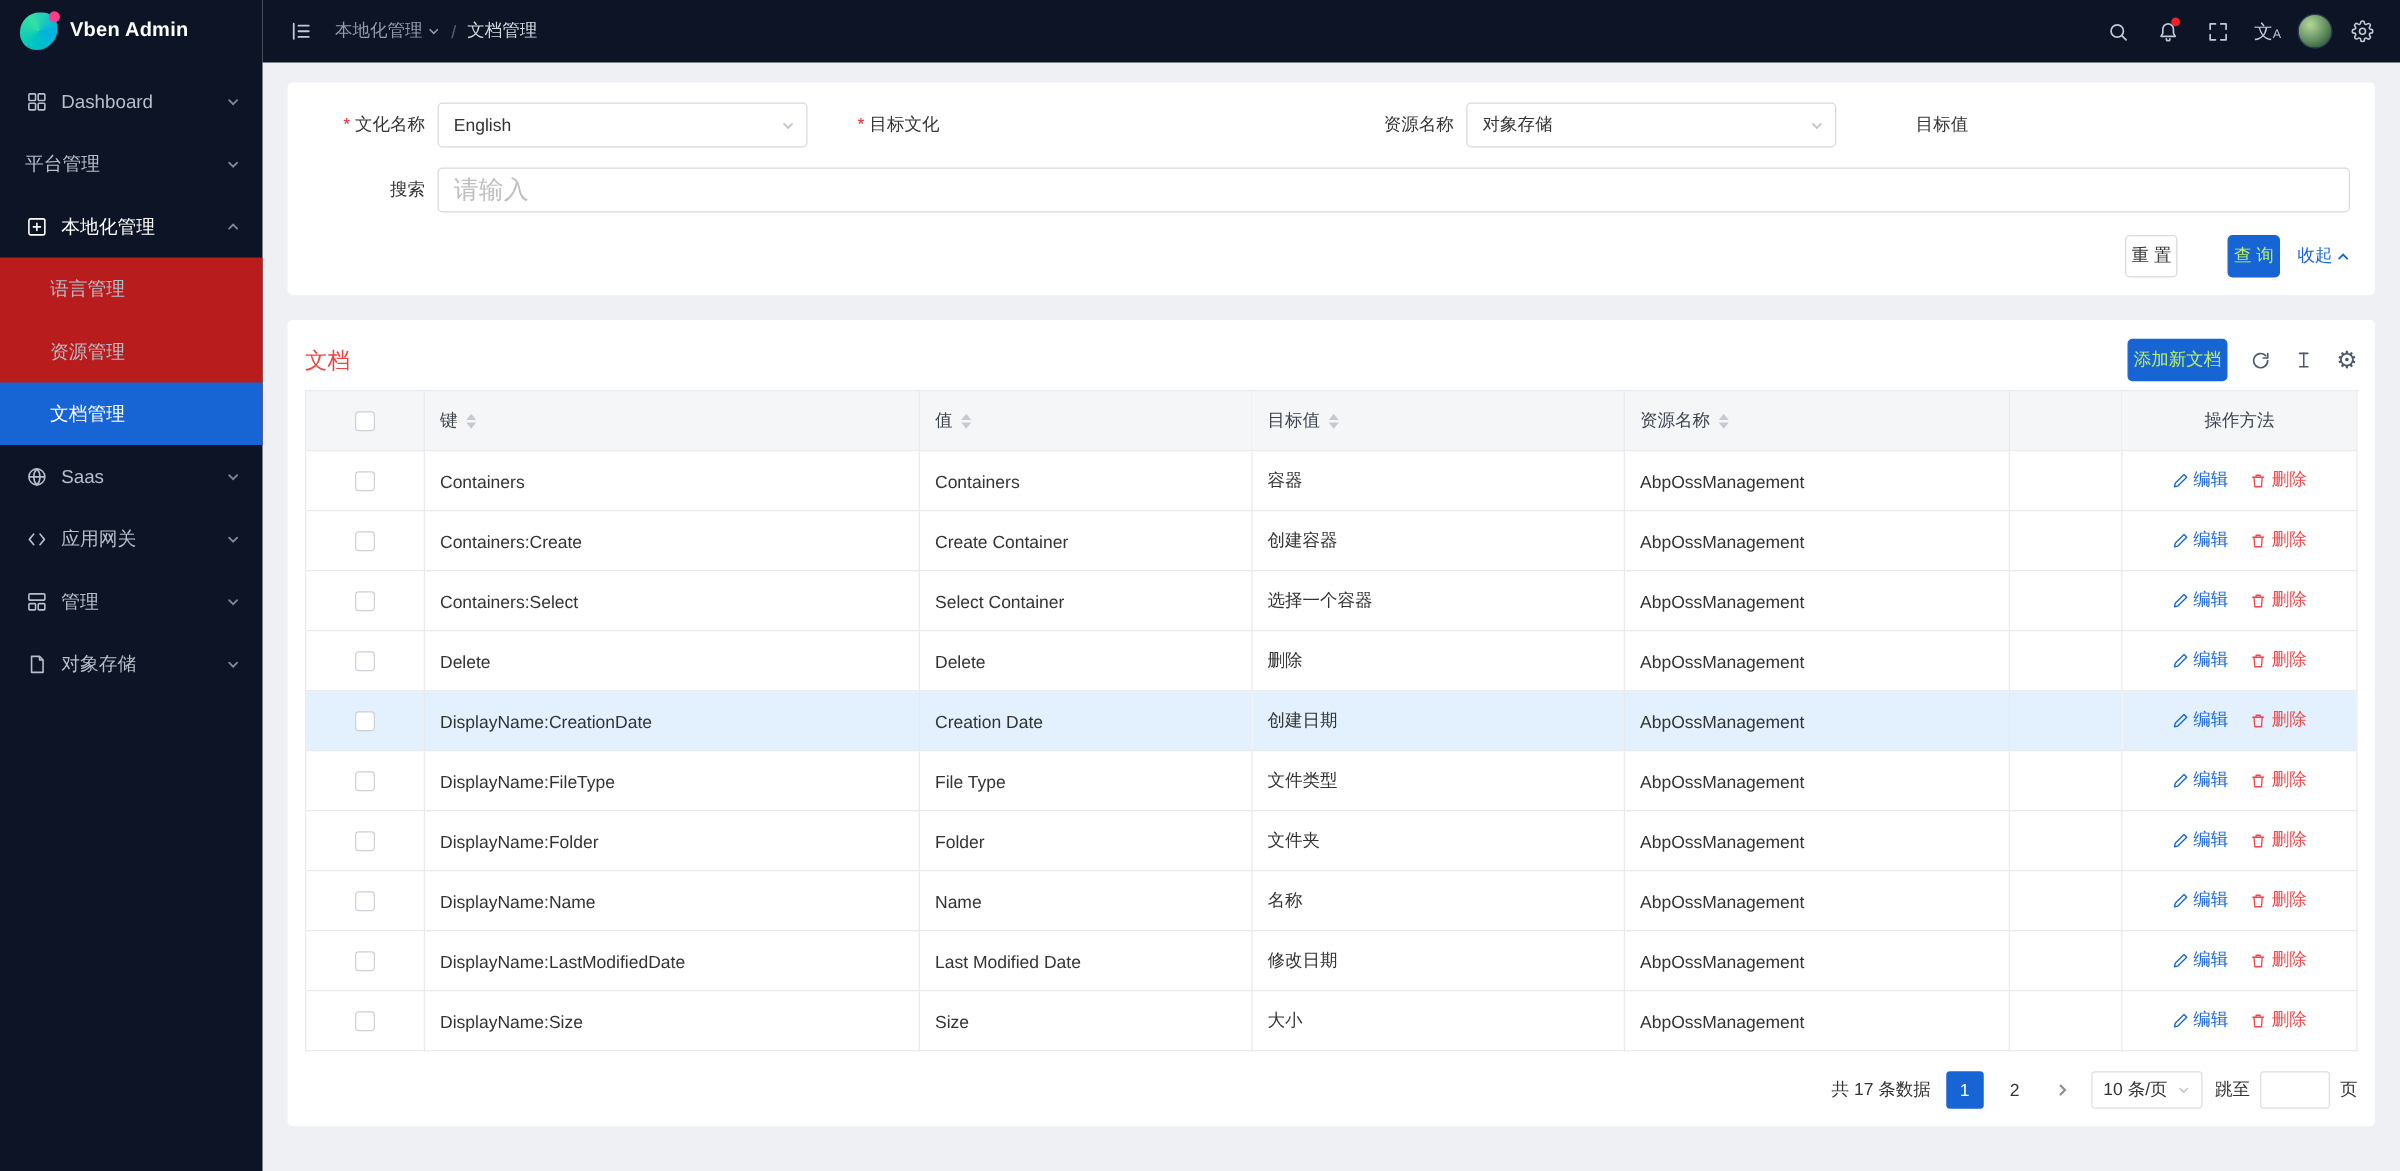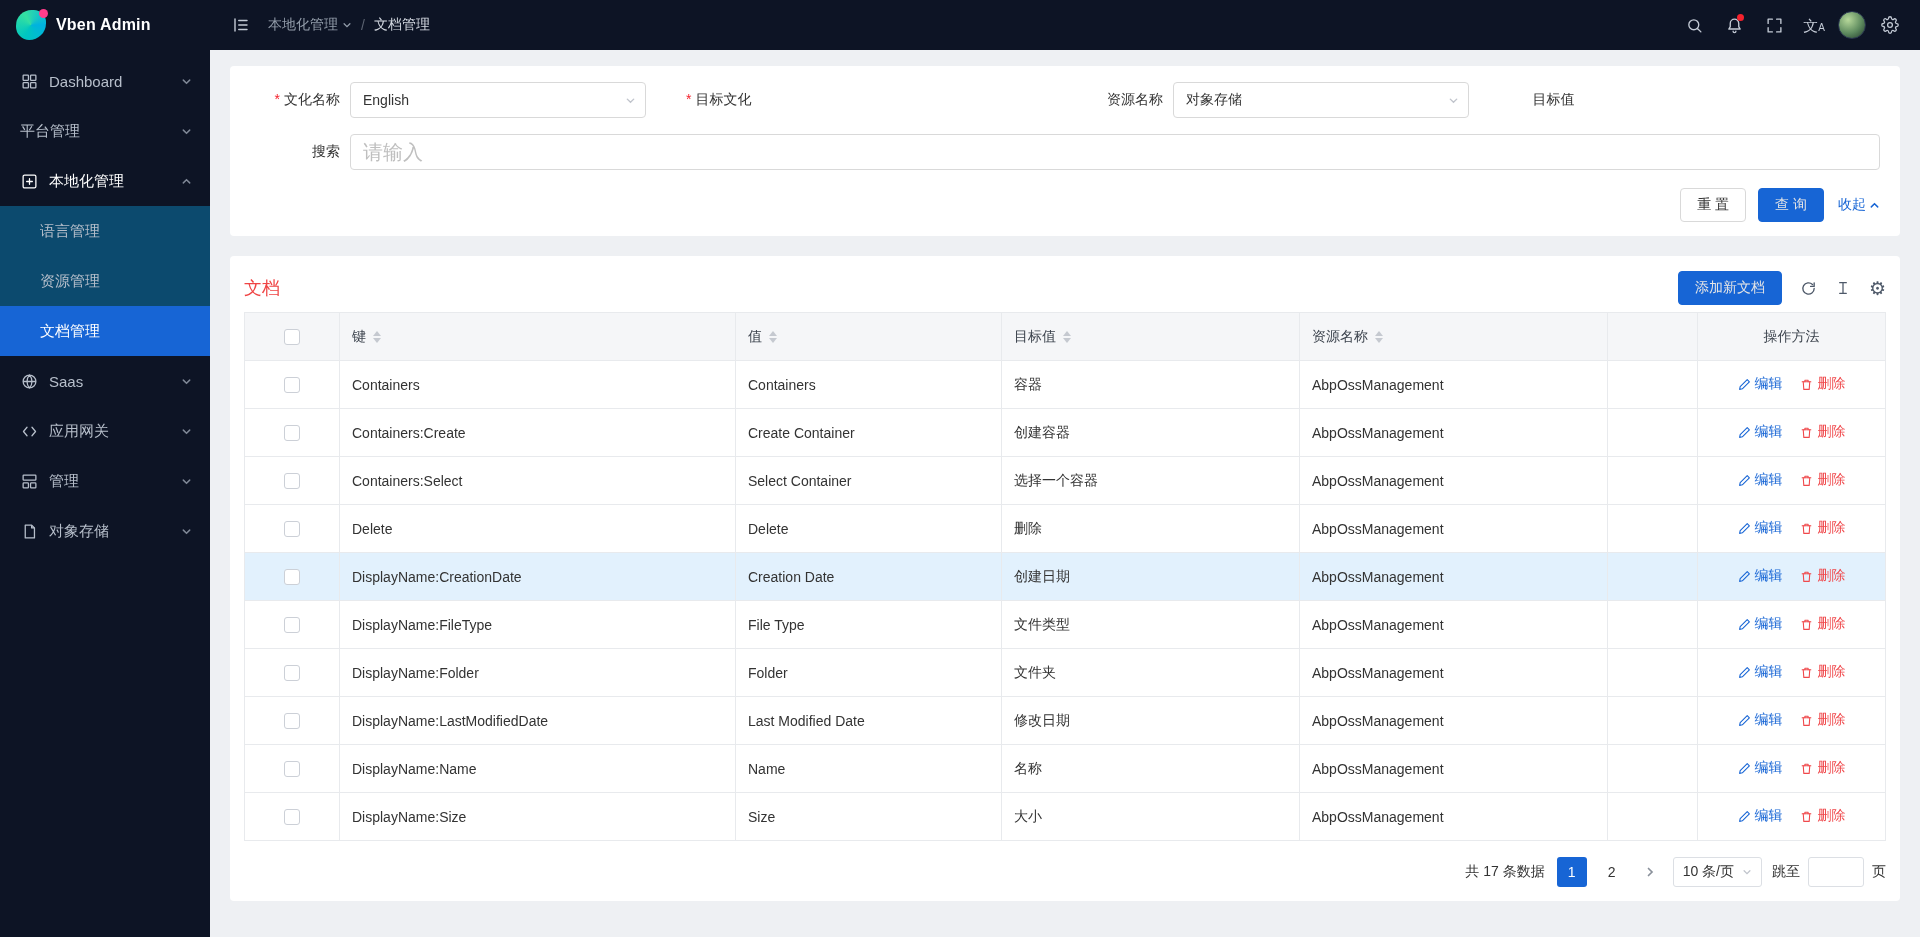--- a/index.html
+++ b/index.html
@@ -15,21 +15,21 @@
   .logo-row { height:50px; display:flex; align-items:center; padding:0 16px; gap:10px; cursor:pointer; }
   .logo-mark { width:30px; height:30px; border-radius:54% 42% 58% 46%; position:relative;
     background: conic-gradient(from 210deg, #00c6c0, #35e0a1, #00b2e0, #00c6c0); }
   .logo-mark::after { content:""; position:absolute; top:-1px; right:-2px; width:9px; height:9px; border-radius:50%; background:#ff3d8b; }
   .logo-text { color:#fff; font-size:16px; font-weight:bold; letter-spacing:.2px; }
   .menu { flex:1; padding-top:6px; }
   .menu-item { height:50px; display:flex; align-items:center; padding:0 18px 0 20px; color:#b7bfcb; font-size:15px; cursor:pointer; }
   .menu-item .mi-icon { width:18px; height:18px; margin-right:11px; display:inline-flex; align-items:center; justify-content:center; flex-shrink:0; }
   .menu-item .chev { margin-left:auto; color:#7f8897; display:inline-flex; }
   .menu-item.parent-active { color:#ffffff; }
-  .submenu { background: #0c4a6e; }
+  .submenu { background: #b91c1c; }
   .sub-item { height:50px; display:flex; align-items:center; padding-left:40px; color:#b7bfcb; font-size:15px; cursor:pointer; }
   .sub-item.active { background: var(--accent, #1765d5); color:#fff; }
 
   
   .main { flex:1; display:flex; flex-direction:column; min-width:0; }
   .topbar { height:50px; background: var(--sidebar, #0d1425); display:flex; align-items:center; padding:0 14px 0 16px; flex-shrink:0; color:#b9c1cd; }
   .collapse-btn { width:30px; height:30px; display:flex; align-items:center; justify-content:center; cursor:pointer; color:#c3cad5; }
   .breadcrumb { display:flex; align-items:center; gap:9px; margin-left:12px; font-size:14px; }
   .bc-item { color:#939daa; display:flex; align-items:center; gap:4px; cursor:pointer; }
   .bc-sep { color:#5c6472; }
@@ -55,23 +55,23 @@
   .select { flex:1; height:36px; border:1px solid #d9d9d9; border-radius:4px; background:#fff; display:flex; align-items:center;
     padding:0 28px 0 12px; position:relative; cursor:pointer; min-width:0; }
   .sel-value { white-space:nowrap; overflow:hidden; text-overflow:ellipsis; }
   .select.placeholder .sel-value { color:#bfbfbf; }
   .sel-arrow { position:absolute; right:9px; color:#c0c4cc; display:inline-flex; }
   .search-row { display:flex; align-items:center; margin-top:16px; }
   .search-input { flex:1; height:36px; border:1px solid #d9d9d9; border-radius:4px; padding:0 12px; font-size:20px; color:#333; outline:none;
     font-family:inherit; }
   .search-input::placeholder { color:#bfbfbf; }
   .filter-actions { display:flex; justify-content:flex-end; align-items:center; gap:12px; margin-top:18px; }
-  .btn { height:34px; padding:0 16px; border-radius:4px; border:1px solid #d9d9d9; background:#fff; color:#333; font-size:14px;
+  .btn { height:34px; padding:0 4px; border-radius:4px; border:1px solid #d9d9d9; background:#fff; color:#333; font-size:14px;
     font-family:inherit; cursor:pointer; }
-  .btn-primary { background:var(--accent, #1765d5); border-color:var(--accent, #1765d5); color:#e5e5e5; }
+  .btn-primary { background:var(--accent, #1765d5); border-color:var(--accent, #1765d5); color:#bef264;margin-left:28px; }
   .link-btn { color:var(--accent, #1765d5); display:inline-flex; align-items:center; gap:3px; cursor:pointer; font-size:14px; margin-left:2px; }
 
   
   .table-card { margin-top:20px; padding:8px 14px 14px; }
   .table-toolbar { display:flex; align-items:center; height:48px; }
   .table-title { font-size:18px; color:#ef4444; }
   .toolbar-right { margin-left:auto; display:flex; align-items:center; gap:18px; }
   .tt-icon { color:#4e5969; display:inline-flex; cursor:pointer; }
   .gear-glyph { font-size:19px; line-height:1; color:#4e5969; }
 
@@ -587,48 +587,48 @@
                       <path d="M9 7V4h6v3"></path>
                       <path d="M6 7l1 14h10l1-14"></path>
                     </svg>
                 <span>删除</span>
               </span>
             </td>
           </tr>
 
           <tr>
             <td class="chk-cell"><span class="checkbox"></span></td>
+            <td>DisplayName:Name</td>
+            <td>Name</td>
+            <td>名称</td>
+            <td>AbpOssManagement</td>
+            <td></td>
+            <td class="center">
+              <span class="action-link edit-link">
+                <svg width="13" height="13" viewBox="0 0 24 24" fill="none" stroke="currentColor" stroke-width="2" stroke-linecap="round" stroke-linejoin="round">
+                      <path d="M17 3l4 4L8 20l-5 1 1-5z"></path>
+                    </svg>
+                <span>编辑</span>
+              </span>
+              <span class="action-link delete-link">
+                <svg width="13" height="13" viewBox="0 0 24 24" fill="none" stroke="currentColor" stroke-width="2" stroke-linecap="round" stroke-linejoin="round">
+                      <path d="M4 7h16"></path>
+                      <path d="M9 7V4h6v3"></path>
+                      <path d="M6 7l1 14h10l1-14"></path>
+                    </svg>
+                <span>删除</span>
+              </span>
+            </td>
+          </tr>
+
+          <tr>
+            <td class="chk-cell"><span class="checkbox"></span></td>
             <td>DisplayName:LastModifiedDate</td>
             <td>Last Modified Date</td>
             <td>修改日期</td>
-            <td>AbpOssManagement</td>
-            <td></td>
-            <td class="center">
-              <span class="action-link edit-link">
-                <svg width="13" height="13" viewBox="0 0 24 24" fill="none" stroke="currentColor" stroke-width="2" stroke-linecap="round" stroke-linejoin="round">
-                      <path d="M17 3l4 4L8 20l-5 1 1-5z"></path>
-                    </svg>
-                <span>编辑</span>
-              </span>
-              <span class="action-link delete-link">
-                <svg width="13" height="13" viewBox="0 0 24 24" fill="none" stroke="currentColor" stroke-width="2" stroke-linecap="round" stroke-linejoin="round">
-                      <path d="M4 7h16"></path>
-                      <path d="M9 7V4h6v3"></path>
-                      <path d="M6 7l1 14h10l1-14"></path>
-                    </svg>
-                <span>删除</span>
-              </span>
-            </td>
-          </tr>
-
-          <tr>
-            <td class="chk-cell"><span class="checkbox"></span></td>
-            <td>DisplayName:Name</td>
-            <td>Name</td>
-            <td>名称</td>
             <td>AbpOssManagement</td>
             <td></td>
             <td class="center">
               <span class="action-link edit-link">
                 <svg width="13" height="13" viewBox="0 0 24 24" fill="none" stroke="currentColor" stroke-width="2" stroke-linecap="round" stroke-linejoin="round">
                       <path d="M17 3l4 4L8 20l-5 1 1-5z"></path>
                     </svg>
                 <span>编辑</span>
               </span>
               <span class="action-link delete-link">

